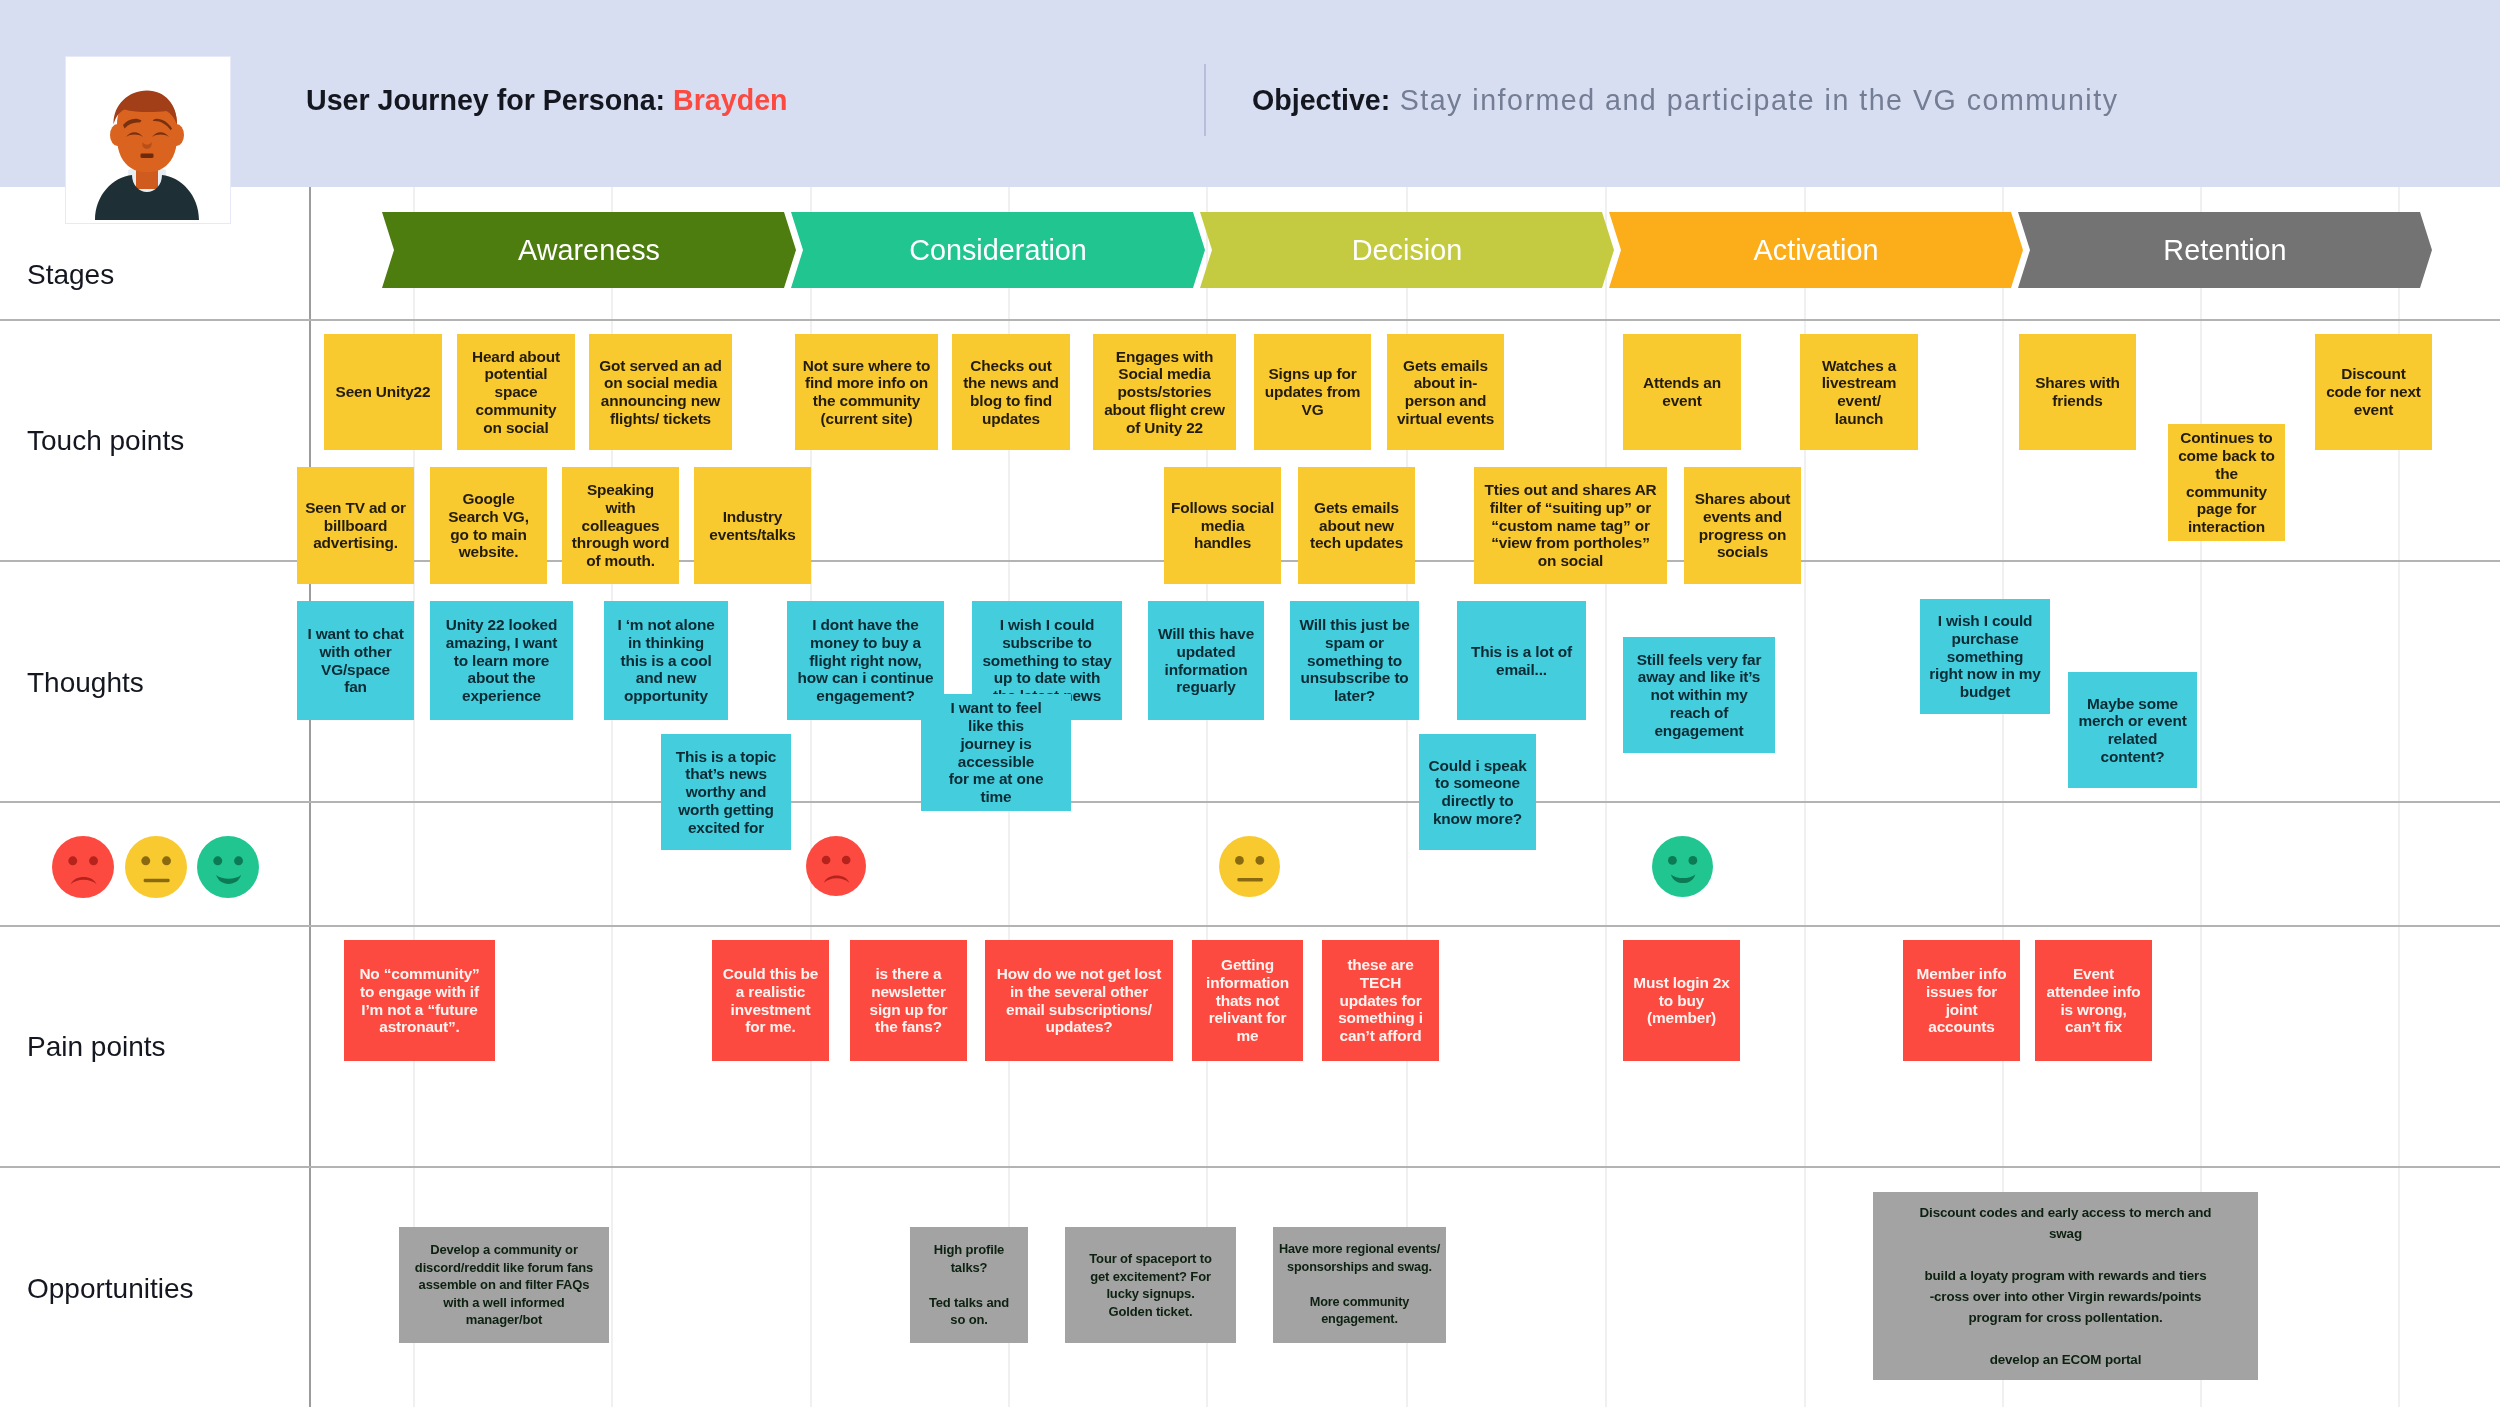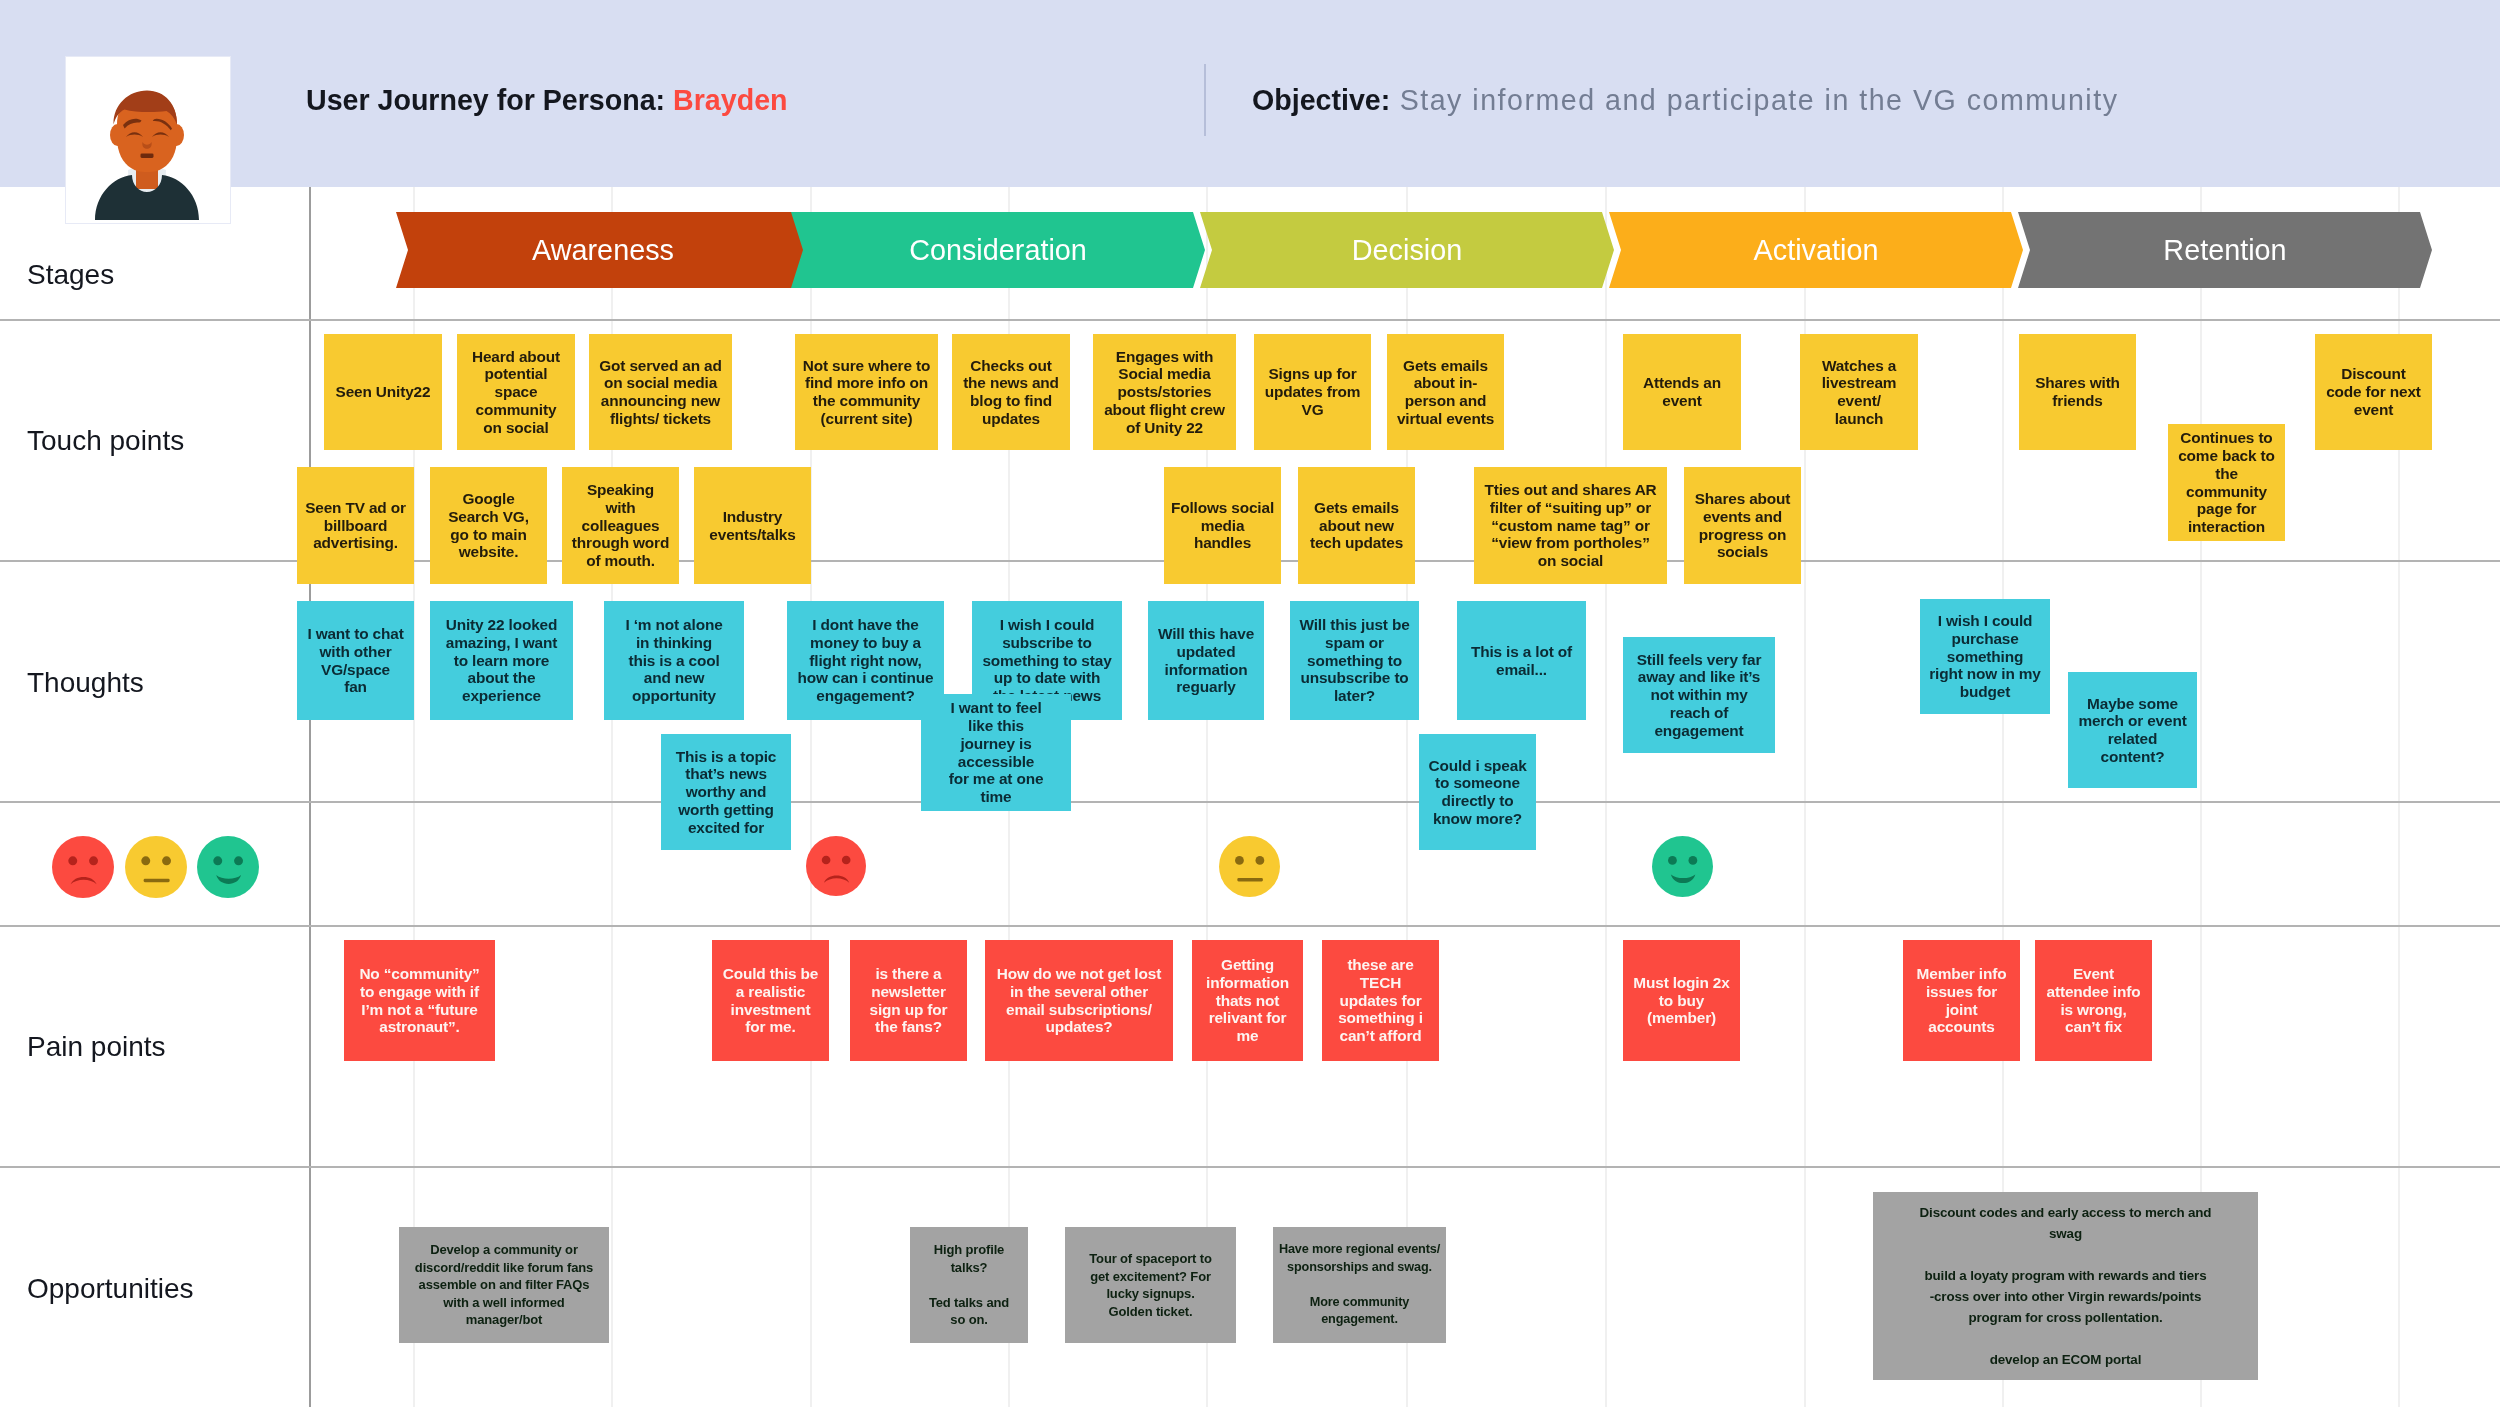--- a/index.html
+++ b/index.html
@@ -102,21 +102,21 @@
 <div class="hline" style="top:560px"></div>
 <div class="hline" style="top:801px"></div>
 <div class="hline" style="top:925px"></div>
 <div class="hline" style="top:1166px"></div>
 </div>
 <div class="rowlabel" style="top:259px">Stages</div>
 <div class="rowlabel" style="top:425px">Touch points</div>
 <div class="rowlabel" style="top:667px">Thoughts</div>
 <div class="rowlabel" style="top:1031px">Pain points</div>
 <div class="rowlabel" style="top:1273px">Opportunities</div>
-<div class="chev" style="left:396px;width:414px;background:#c2410c;-webkit-clip-path:polygon(0 0, calc(100% - 12px) 0, 100% 50%, calc(100% - 12px) 100%, 0 100%, 12px 50%);clip-path:polygon(0 0, calc(100% - 12px) 0, 100% 50%, calc(100% - 12px) 100%, 0 100%, 12px 50%)">
+<div class="chev" style="left:382px;width:414px;background:#4d7c0f;-webkit-clip-path:polygon(0 0, calc(100% - 12px) 0, 100% 50%, calc(100% - 12px) 100%, 0 100%, 12px 50%);clip-path:polygon(0 0, calc(100% - 12px) 0, 100% 50%, calc(100% - 12px) 100%, 0 100%, 12px 50%)">
       <span class="chev-label">Awareness</span>
     </div>
 <div class="chev" style="left:791px;width:414px;background:#20c590;-webkit-clip-path:polygon(0 0, calc(100% - 12px) 0, 100% 50%, calc(100% - 12px) 100%, 0 100%, 12px 50%);clip-path:polygon(0 0, calc(100% - 12px) 0, 100% 50%, calc(100% - 12px) 100%, 0 100%, 12px 50%)">
       <span class="chev-label">Consideration</span>
     </div>
 <div class="chev" style="left:1200px;width:414px;background:#c4cb40;-webkit-clip-path:polygon(0 0, calc(100% - 12px) 0, 100% 50%, calc(100% - 12px) 100%, 0 100%, 12px 50%);clip-path:polygon(0 0, calc(100% - 12px) 0, 100% 50%, calc(100% - 12px) 100%, 0 100%, 12px 50%)">
       <span class="chev-label">Decision</span>
     </div>
 <div class="chev" style="left:1609px;width:414px;background:#fcae1a;-webkit-clip-path:polygon(0 0, calc(100% - 12px) 0, 100% 50%, calc(100% - 12px) 100%, 0 100%, 12px 50%);clip-path:polygon(0 0, calc(100% - 12px) 0, 100% 50%, calc(100% - 12px) 100%, 0 100%, 12px 50%)">
       <span class="chev-label">Activation</span>
@@ -202,21 +202,21 @@
 interaction</div>
 <div class="note b" style="left:297px;top:601px;width:117px;height:119px">I want to chat
 with other
 VG/space
 fan</div>
 <div class="note b" style="left:430px;top:601px;width:143px;height:119px">Unity 22 looked
 amazing, I want
 to learn more
 about the
 experience</div>
-<div class="note b" style="left:604px;top:601px;width:140px;height:119px">I ‘m not alone
+<div class="note b" style="left:604px;top:601px;width:124px;height:119px">I ‘m not alone
 in thinking
 this is a cool
 and new
 opportunity</div>
 <div class="note b" style="left:787px;top:601px;width:157px;height:119px">I dont have the
 money to buy a
 flight right now,
 how can i continue
 engagement?</div>
 <div class="note b" style="left:972px;top:601px;width:150px;height:119px">I wish I could

